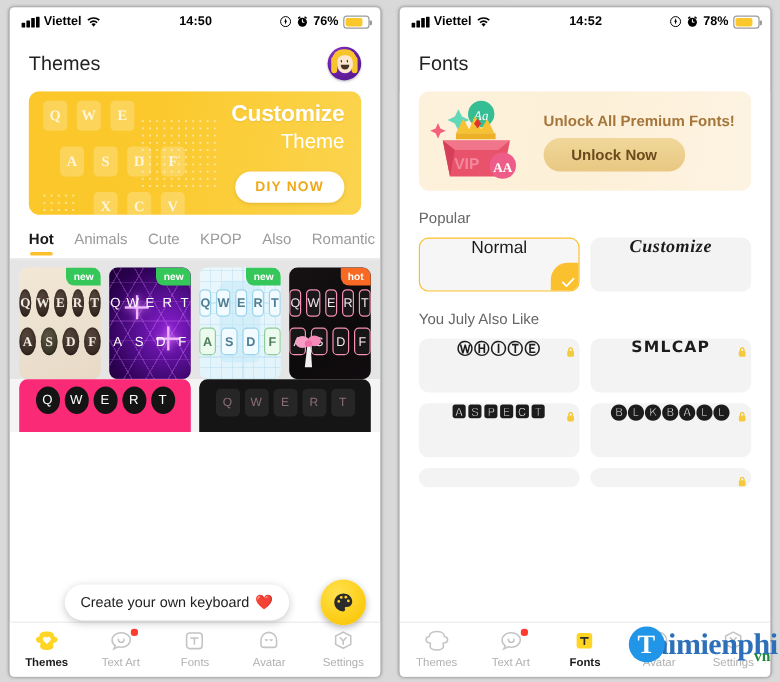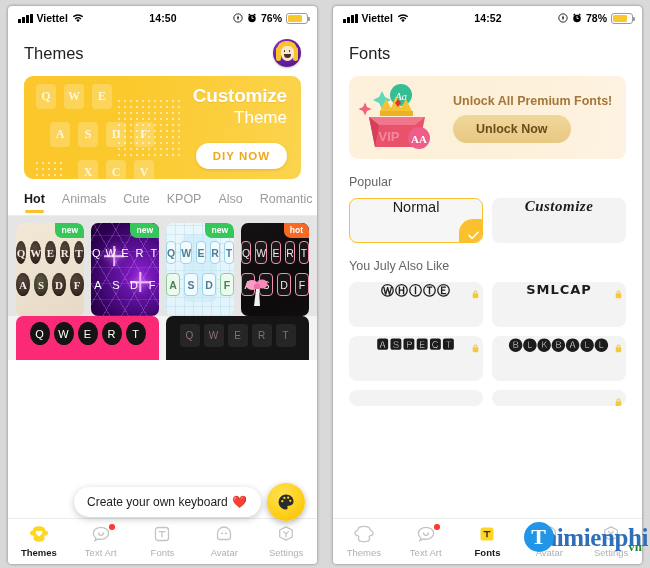--- a/index.html
+++ b/index.html
@@ -261,21 +261,21 @@
   .t5 .kc { border-radius: 50%; background: #141414; color:#fff; }
   
   .t6 { background: #151515; border-radius: 7px 7px 0 0; }
   .t6 .kc { border-radius: 4px; background:#262626; color:#8d6d78; font-size:10px;}
 
   .grid-bottom { background:#f4f4f4; height: 44px; display:grid; grid-template-columns:1fr 1fr; gap:7px; padding: 0 8px; }
   .half-card { position:relative; height:44px; overflow:hidden; }
 
   
   .tooltip {
-    position: absolute; left: 66px; top: 481px;
+    position: absolute; left: 46px; top: 481px;
     background: #fff; color: #222; font-size: 12px;
     padding: 8px 13px; border-radius: 18px;
     box-shadow: 0 2px 7px rgba(0,0,0,.22);
     white-space: nowrap; z-index: 20;
     display: flex; align-items: center; gap: 5px;
   }
   .fab {
     position: absolute; right: 12px; top: 477px;
     width: 38px; height: 38px; border-radius: 50%;
     background: radial-gradient(circle at 38% 30%, #ffe14f 0%, #fdd01d 55%, #f7c000 100%);

